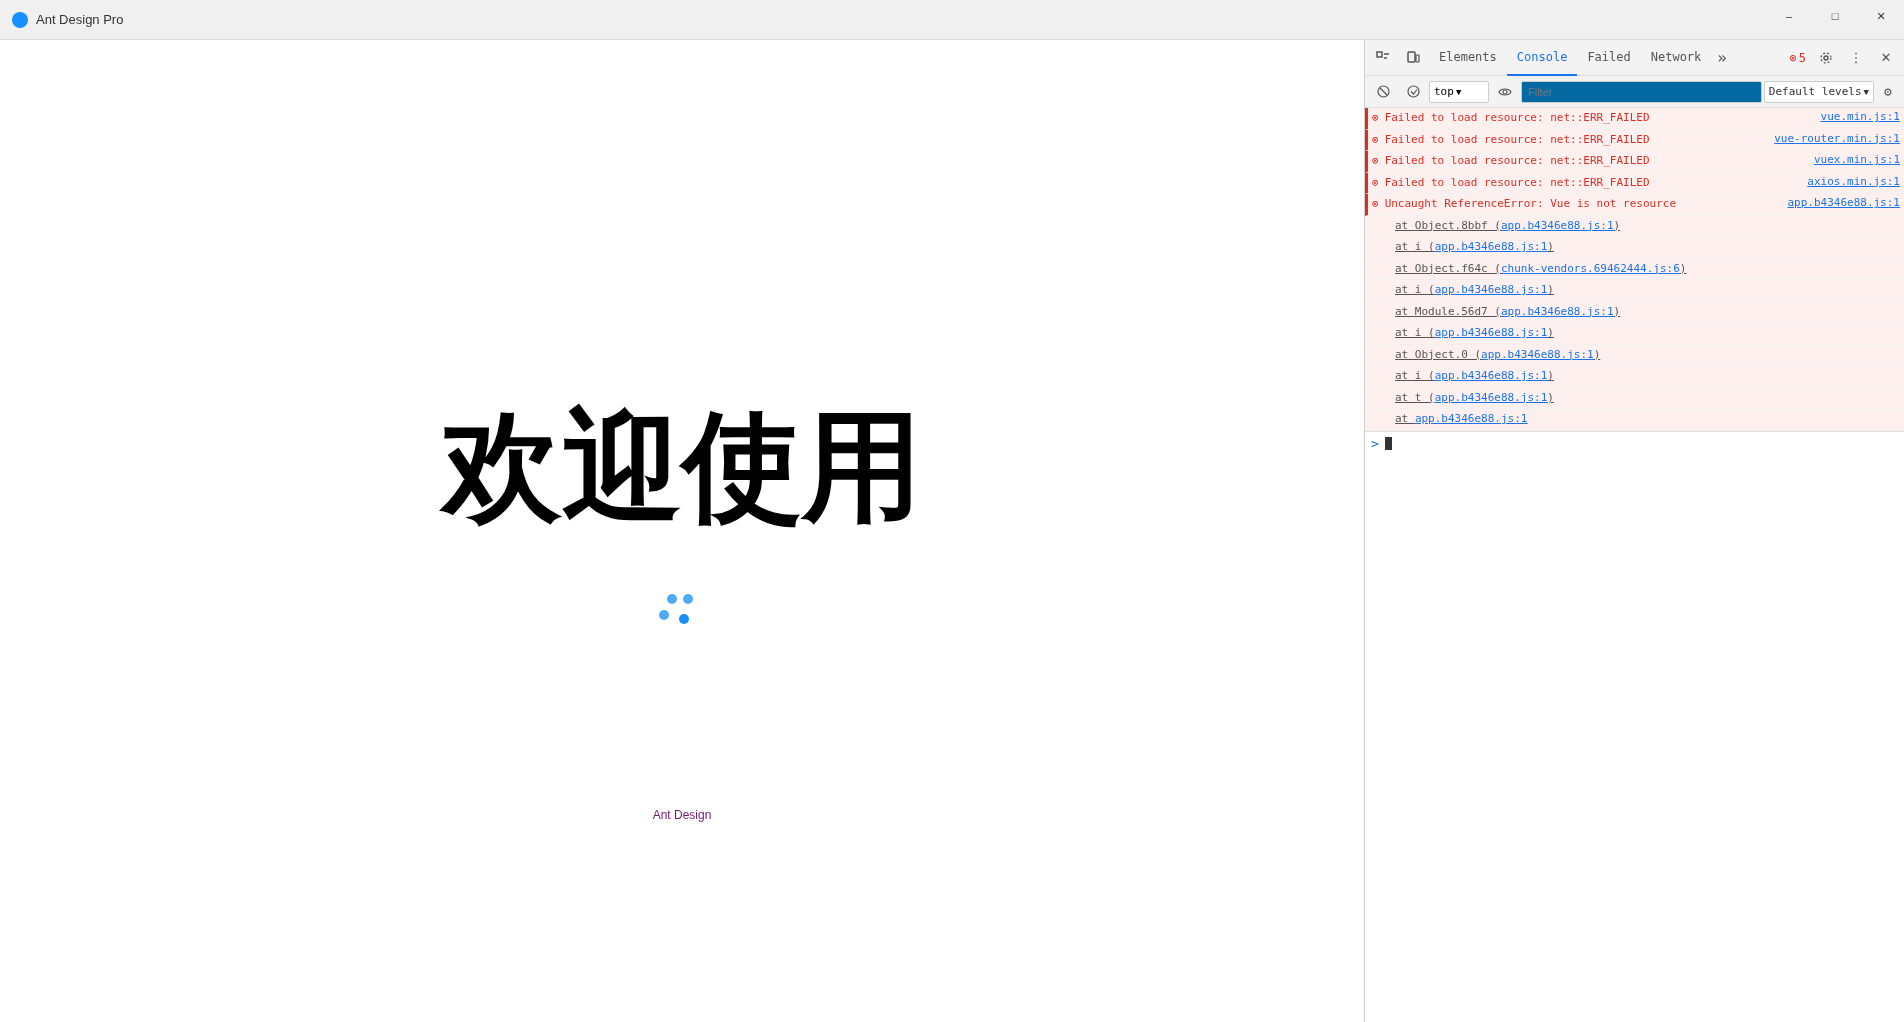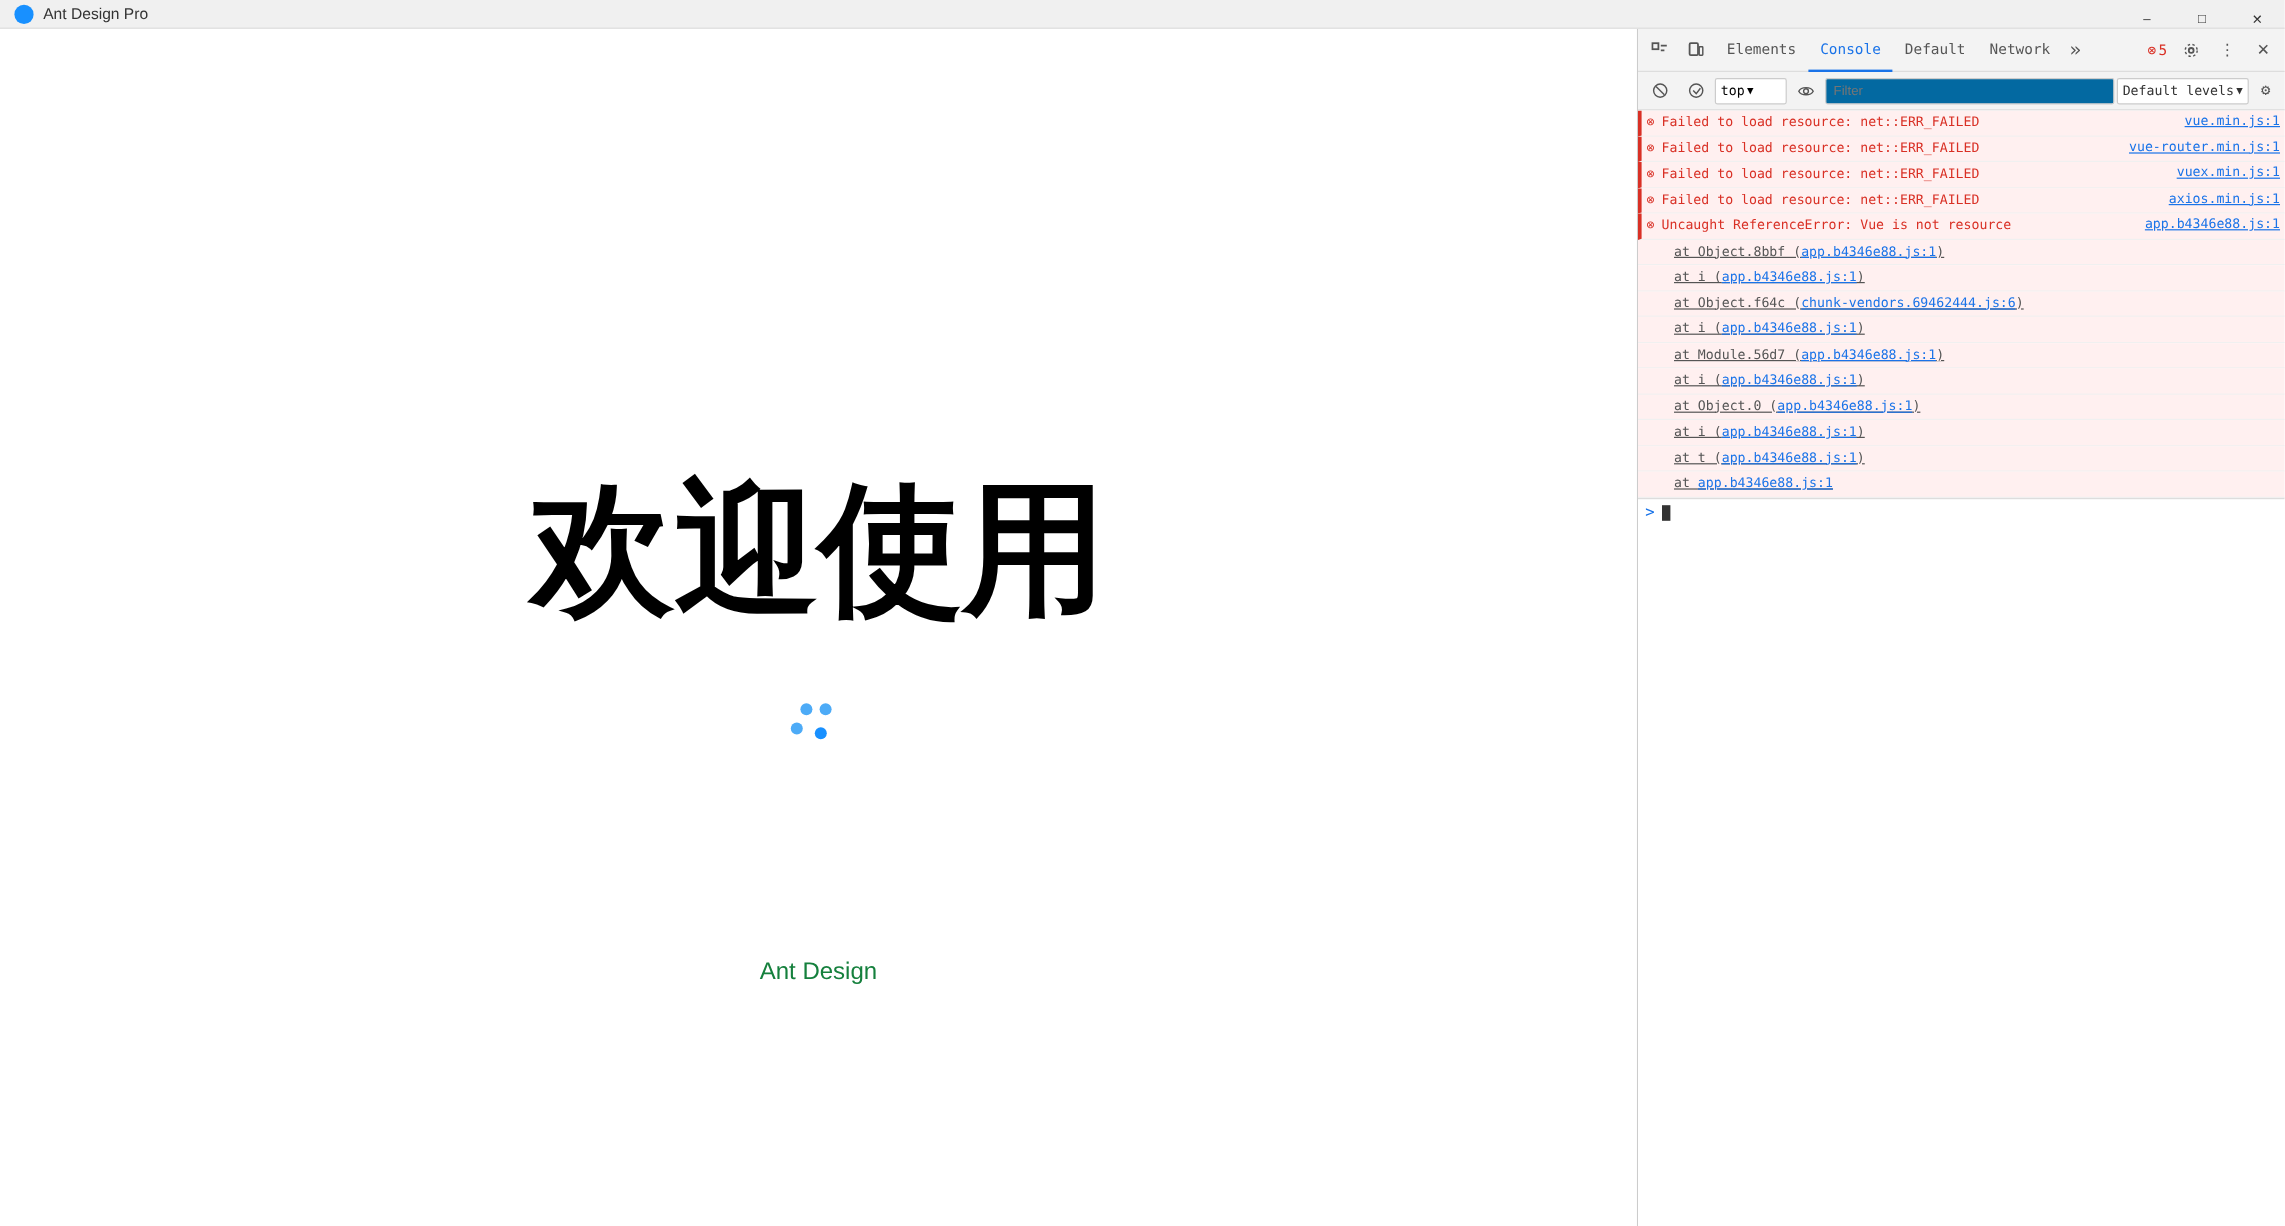--- a/index.html
+++ b/index.html
@@ -8,21 +8,21 @@
       background: #fff;
       width: 1904px;
       height: 1022px;
       overflow: hidden;
       display: flex;
       flex-direction: column;
     }
 
     
     .title-bar {
-      height: 24px;
+      height: 40px;
       background: #f0f0f0;
       display: flex;
       align-items: center;
       padding: 0 12px;
       border-bottom: 1px solid #ddd;
       flex-shrink: 0;
       position: relative;
     }
     .title-bar-icon {
       width: 16px;
@@ -95,22 +95,22 @@
       height: 10px;
       background: #4dabf7;
       border-radius: 50%;
       position: absolute;
     }
     .dot1 { top: 2px; left: 10px; }
     .dot2 { top: 2px; left: 26px; }
     .dot3 { top: 18px; left: 2px; }
     .dot4 { top: 22px; left: 22px; background: #1890ff; }
     .app-footer {
-      font-size: 20px;
-      color: #15803d;
+      font-size: 12px;
+      color: #701a75;
       position: absolute;
       bottom: 200px;
     }
 
     
     .devtools {
       width: 540px;
       height: 100%;
       border-left: 1px solid #ccc;
       display: flex;
@@ -364,21 +364,21 @@
       </button>
       <button class="dt-icon-btn" title="Toggle device toolbar">
         <svg width="14" height="14" viewBox="0 0 14 14" fill="none">
           <rect x="2" y="1" width="7" height="10" rx="1" stroke="#555" stroke-width="1.5" fill="none"></rect>
           <rect x="10" y="4" width="3" height="7" rx="0.5" stroke="#555" stroke-width="1.2" fill="none"></rect>
         </svg>
       </button>
       <div class="dt-tabs">
         <div class="dt-tab">Elements</div>
         <div class="dt-tab active">Console</div>
-        <div class="dt-tab">Default</div>
+        <div class="dt-tab">Failed</div>
         <div class="dt-tab">Network</div>
         <span class="dt-tab-more">»</span>
       </div>
       <div class="dt-toolbar-right">
         <div class="error-badge">
           <span style="color:#d93025;">⊗</span>
           <span>5</span>
         </div>
         <button class="dt-icon-btn" title="Settings">
           <svg width="14" height="14" viewBox="0 0 14 14" fill="none">

